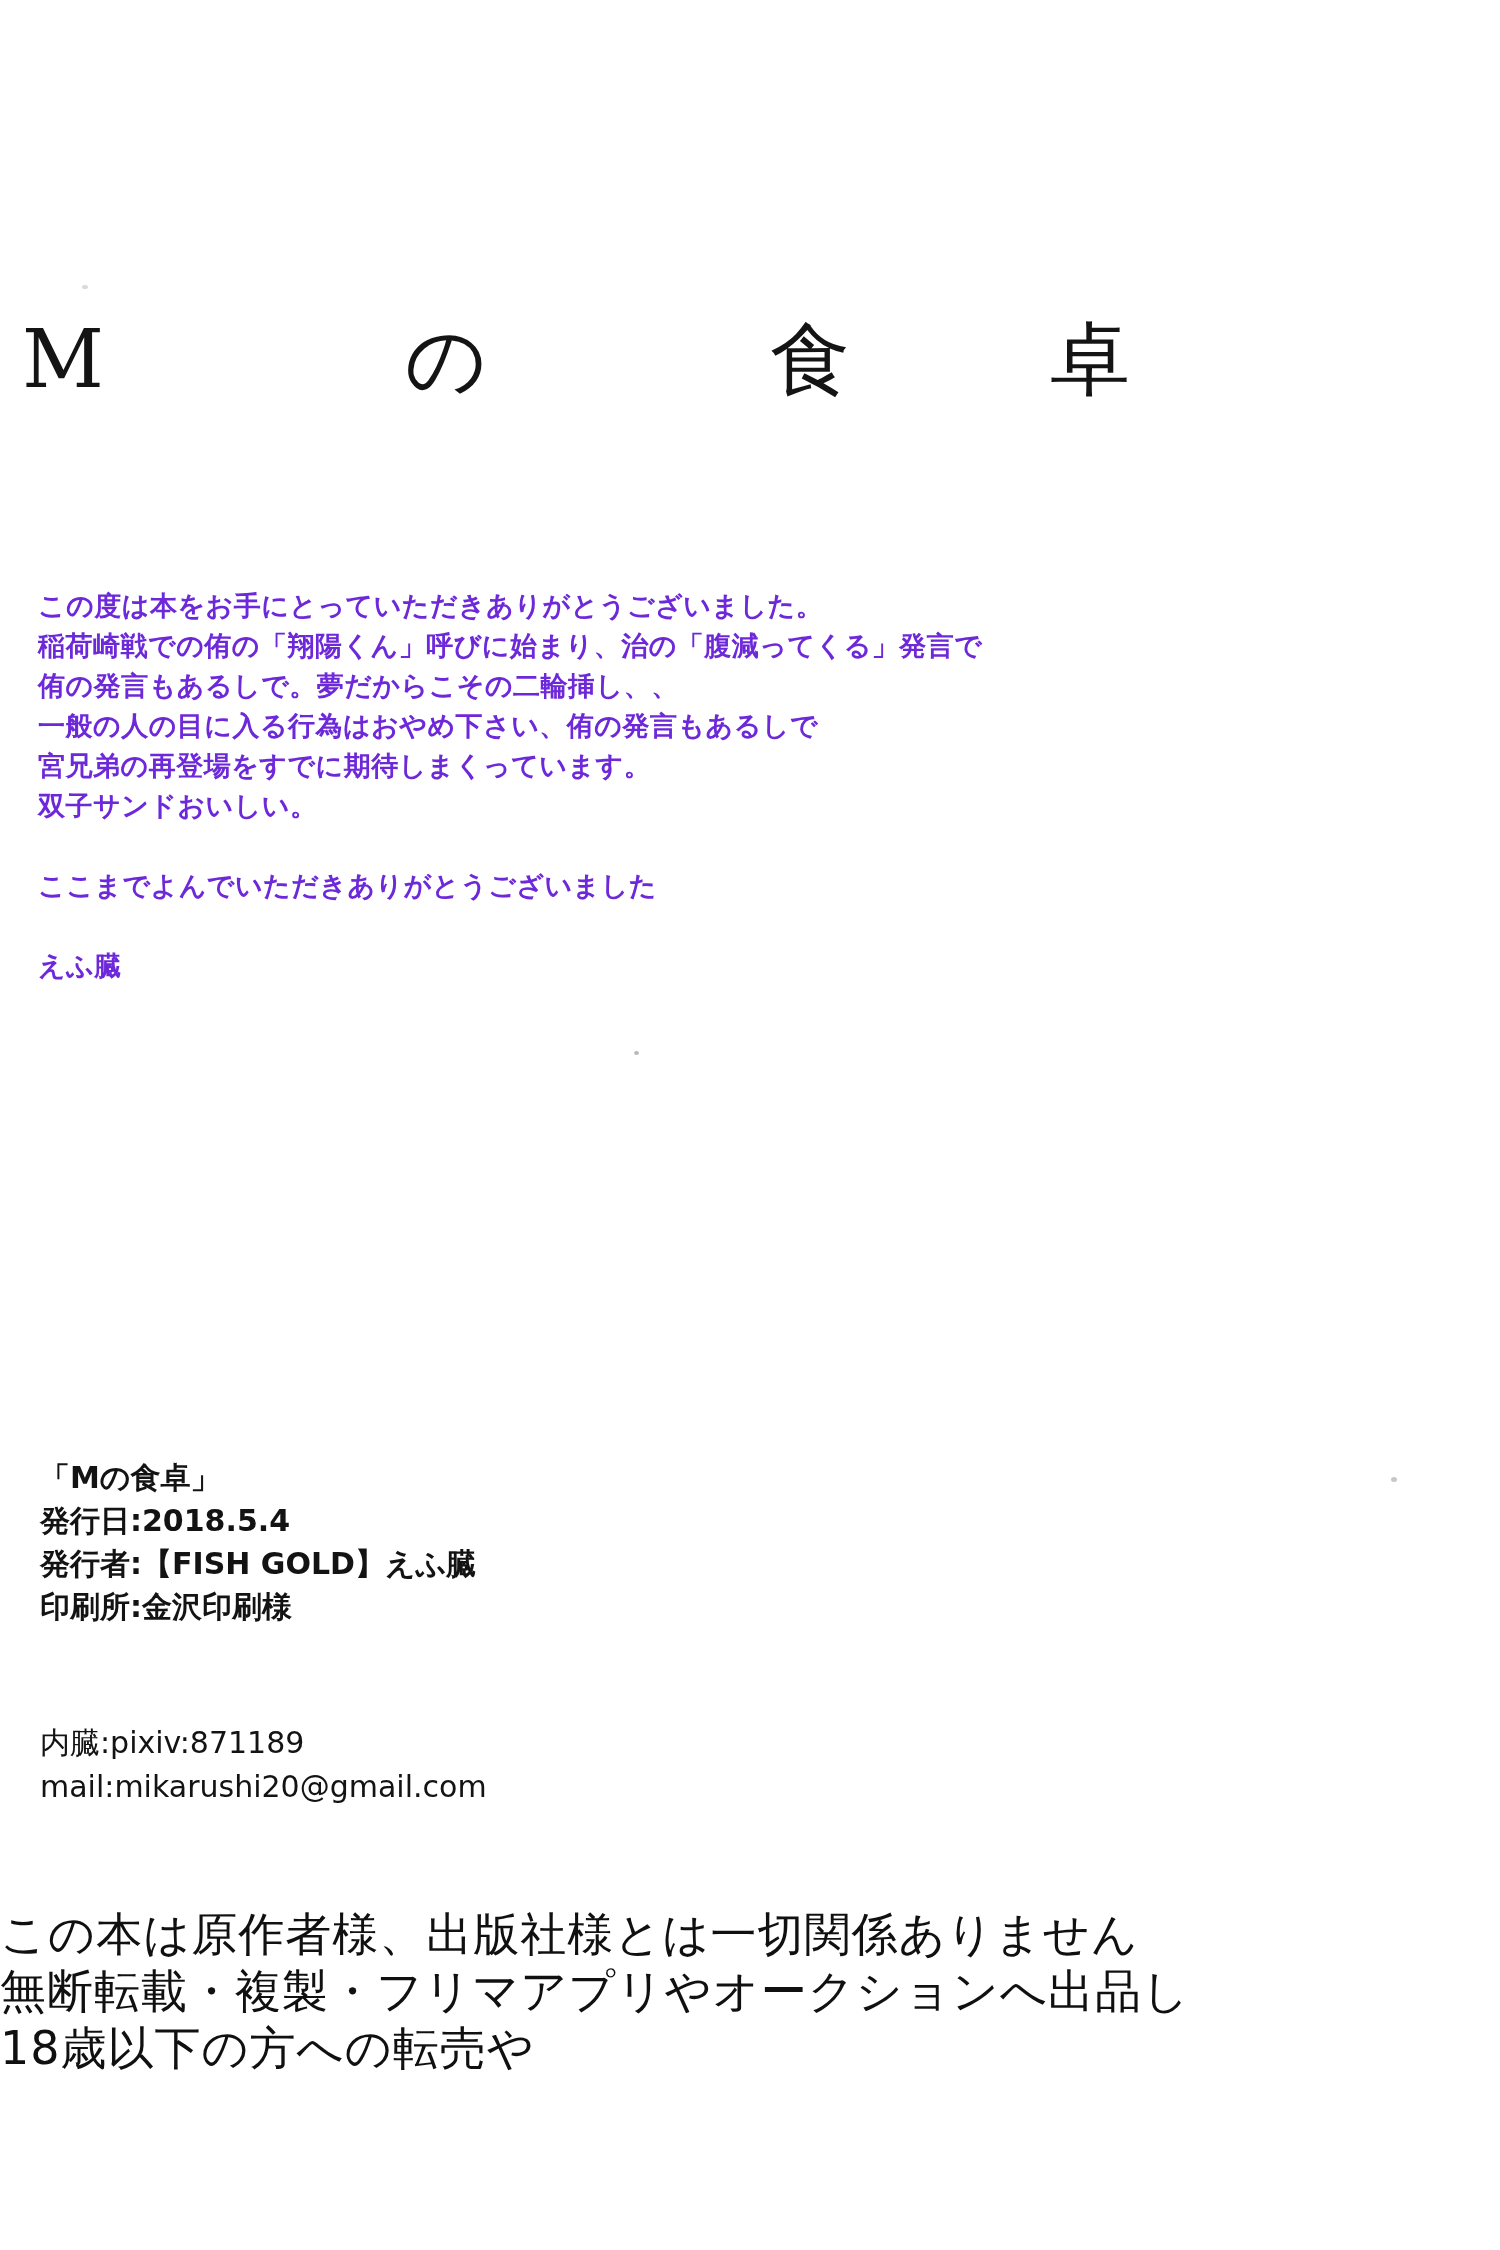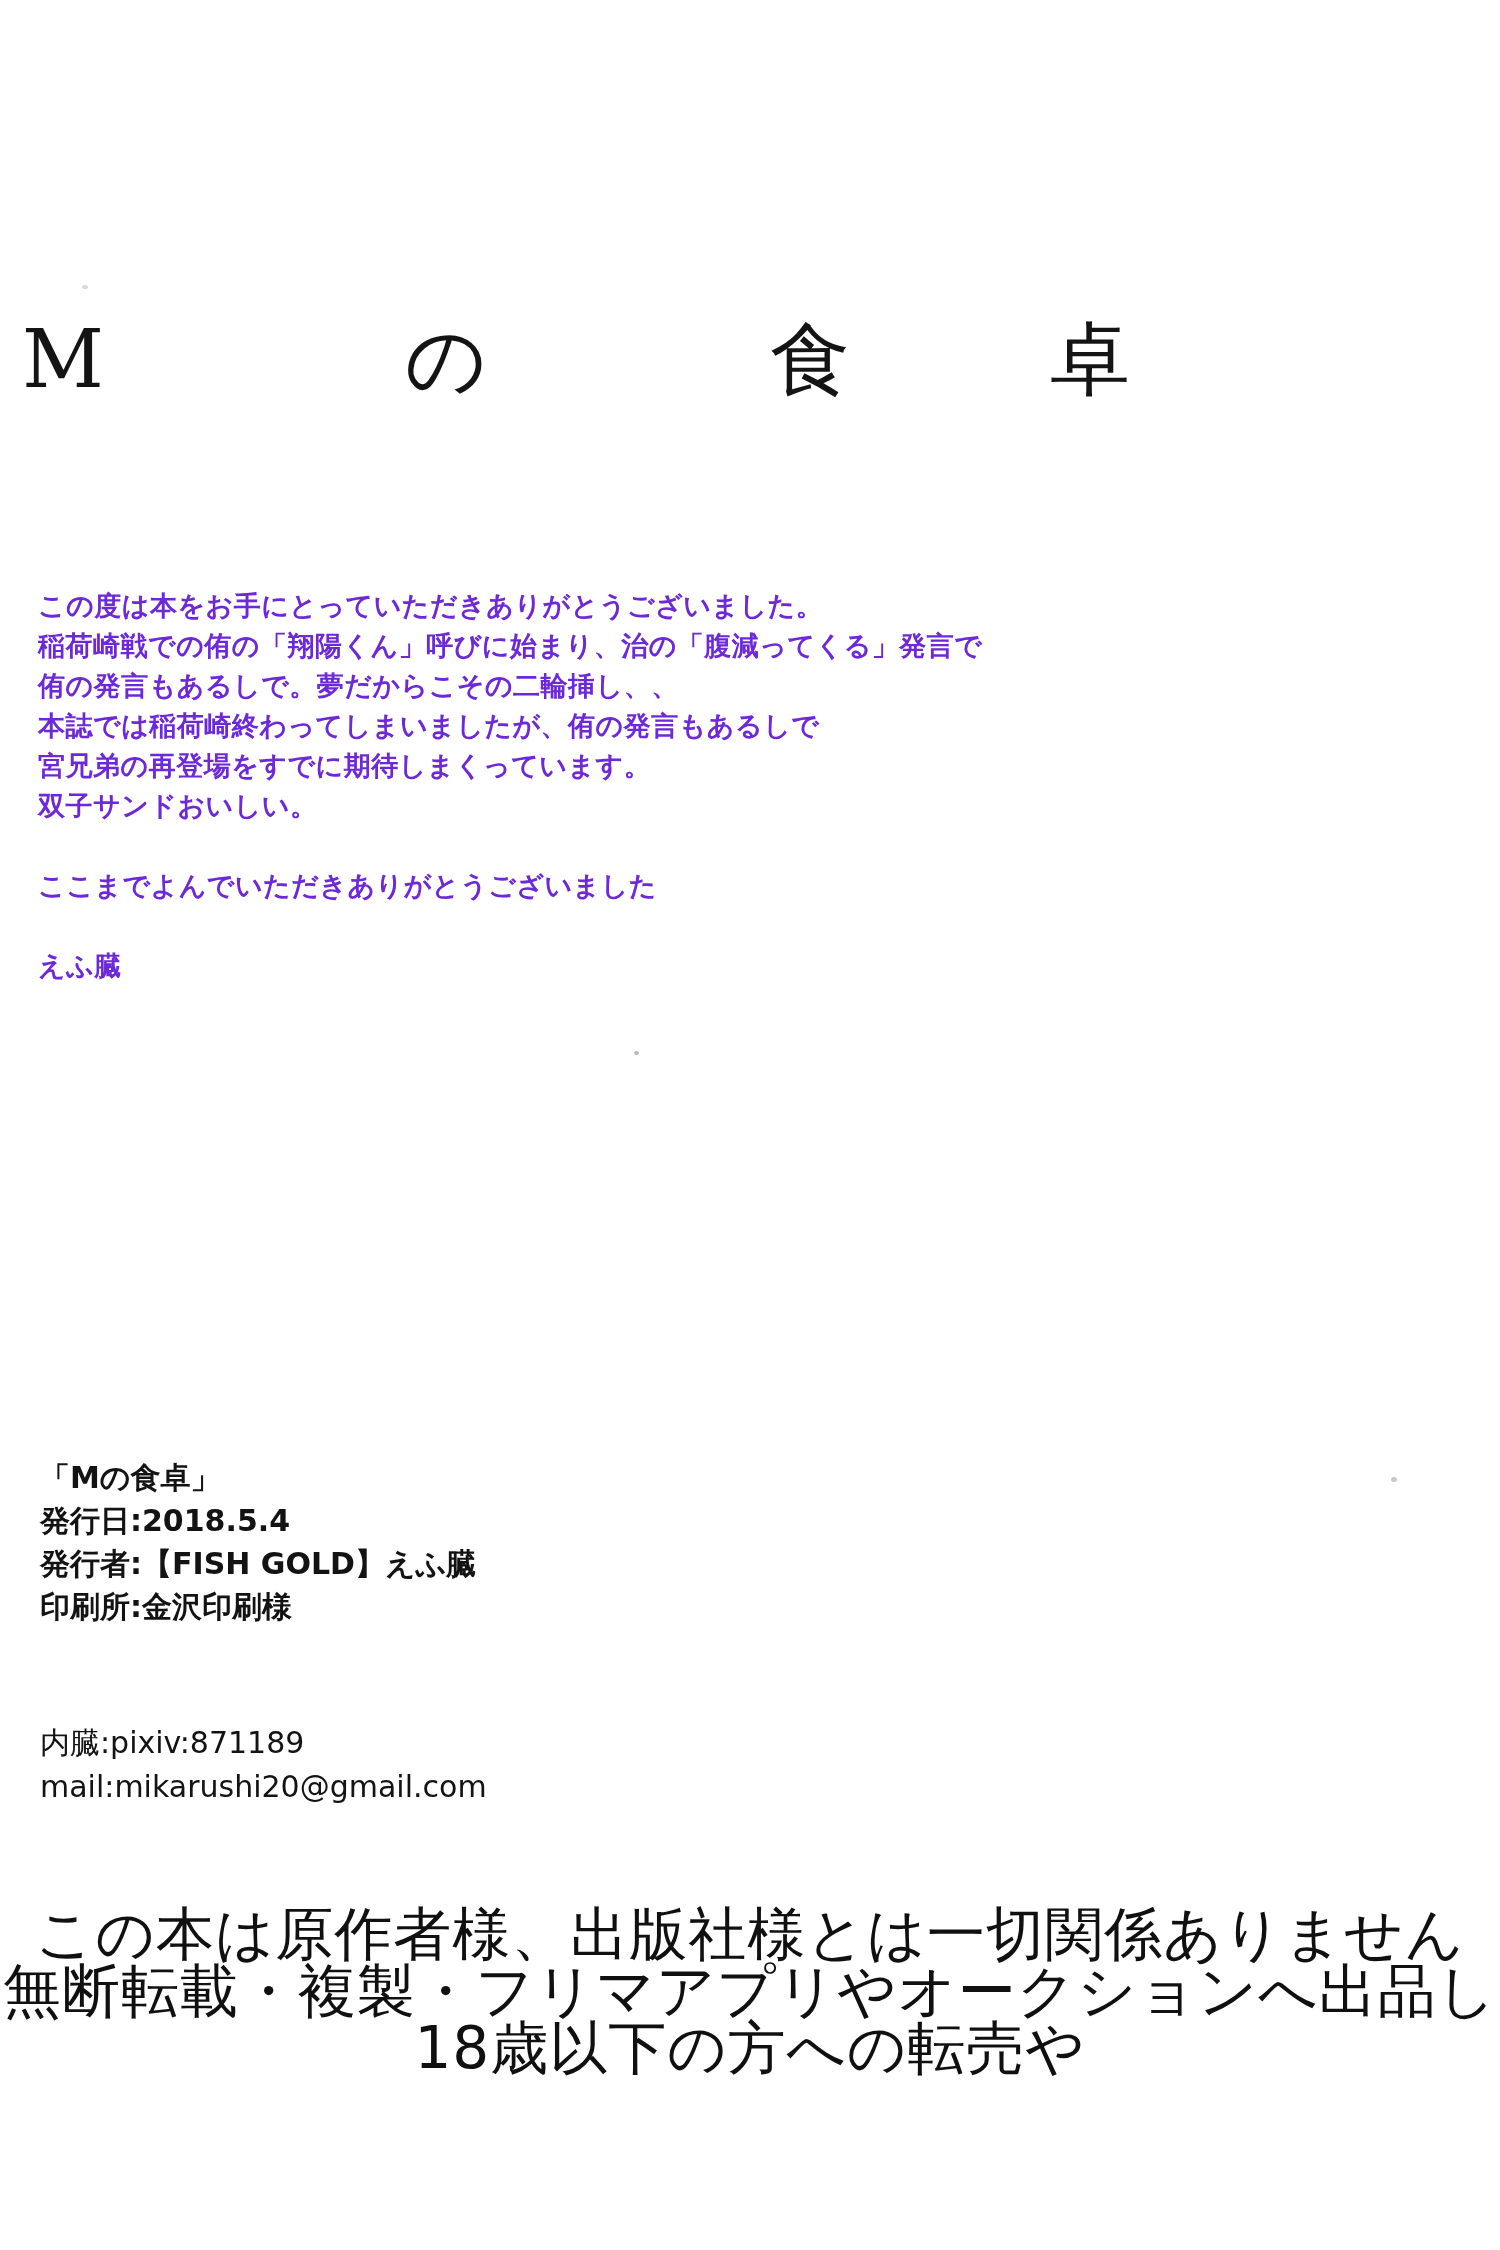--- a/index.html
+++ b/index.html
@@ -77,24 +77,23 @@
     color: #131313;
   }
   .ct-line { min-height: 44px; white-space: nowrap; }
 
   
   .disclaimer {
     position: absolute;
     top: 1906px;
     left: 0;
     width: 100%;
-    text-align: center;
     font-family: "DejaVu Sans", "Liberation Sans", sans-serif;
     font-weight: 400;
-    font-size: 58px;
+    font-size: 46px;
     line-height: 57px;
     letter-spacing: 1px;
     color: #101010;
   }
   .dc-line { min-height: 57px; white-space: nowrap; }
 
   
   .speck {
     position: absolute;
     border-radius: 50%;
@@ -113,21 +112,21 @@
     <span class="title-char c0">M</span>
     <span class="title-char c1">の</span>
     <span class="title-char c2">食</span>
     <span class="title-char c3">卓</span>
   </div>
 
   <div class="afterword">
     <div class="aw-line">この度は本をお手にとっていただきありがとうございました。</div>
     <div class="aw-line">稲荷崎戦での侑の「翔陽くん」呼びに始まり、治の「腹減ってくる」発言で</div>
     <div class="aw-line">侑の発言もあるしで。夢だからこその二輪挿し、、</div>
-    <div class="aw-line">本誌では稲荷崎終わってしまいましたが、侑の発言もあるしで</div>
+    <div class="aw-line">一般の人の目に入る行為はおやめ下さい、侑の発言もあるしで</div>
     <div class="aw-line">宮兄弟の再登場をすでに期待しまくっています。</div>
     <div class="aw-line">双子サンドおいしい。</div>
     <div class="aw-line"></div>
     <div class="aw-line">ここまでよんでいただきありがとうございました</div>
     <div class="aw-line"></div>
     <div class="aw-line">えふ臓</div>
   </div>
 
   <div class="colophon">
     <div class="co-line">「Mの食卓」</div>

